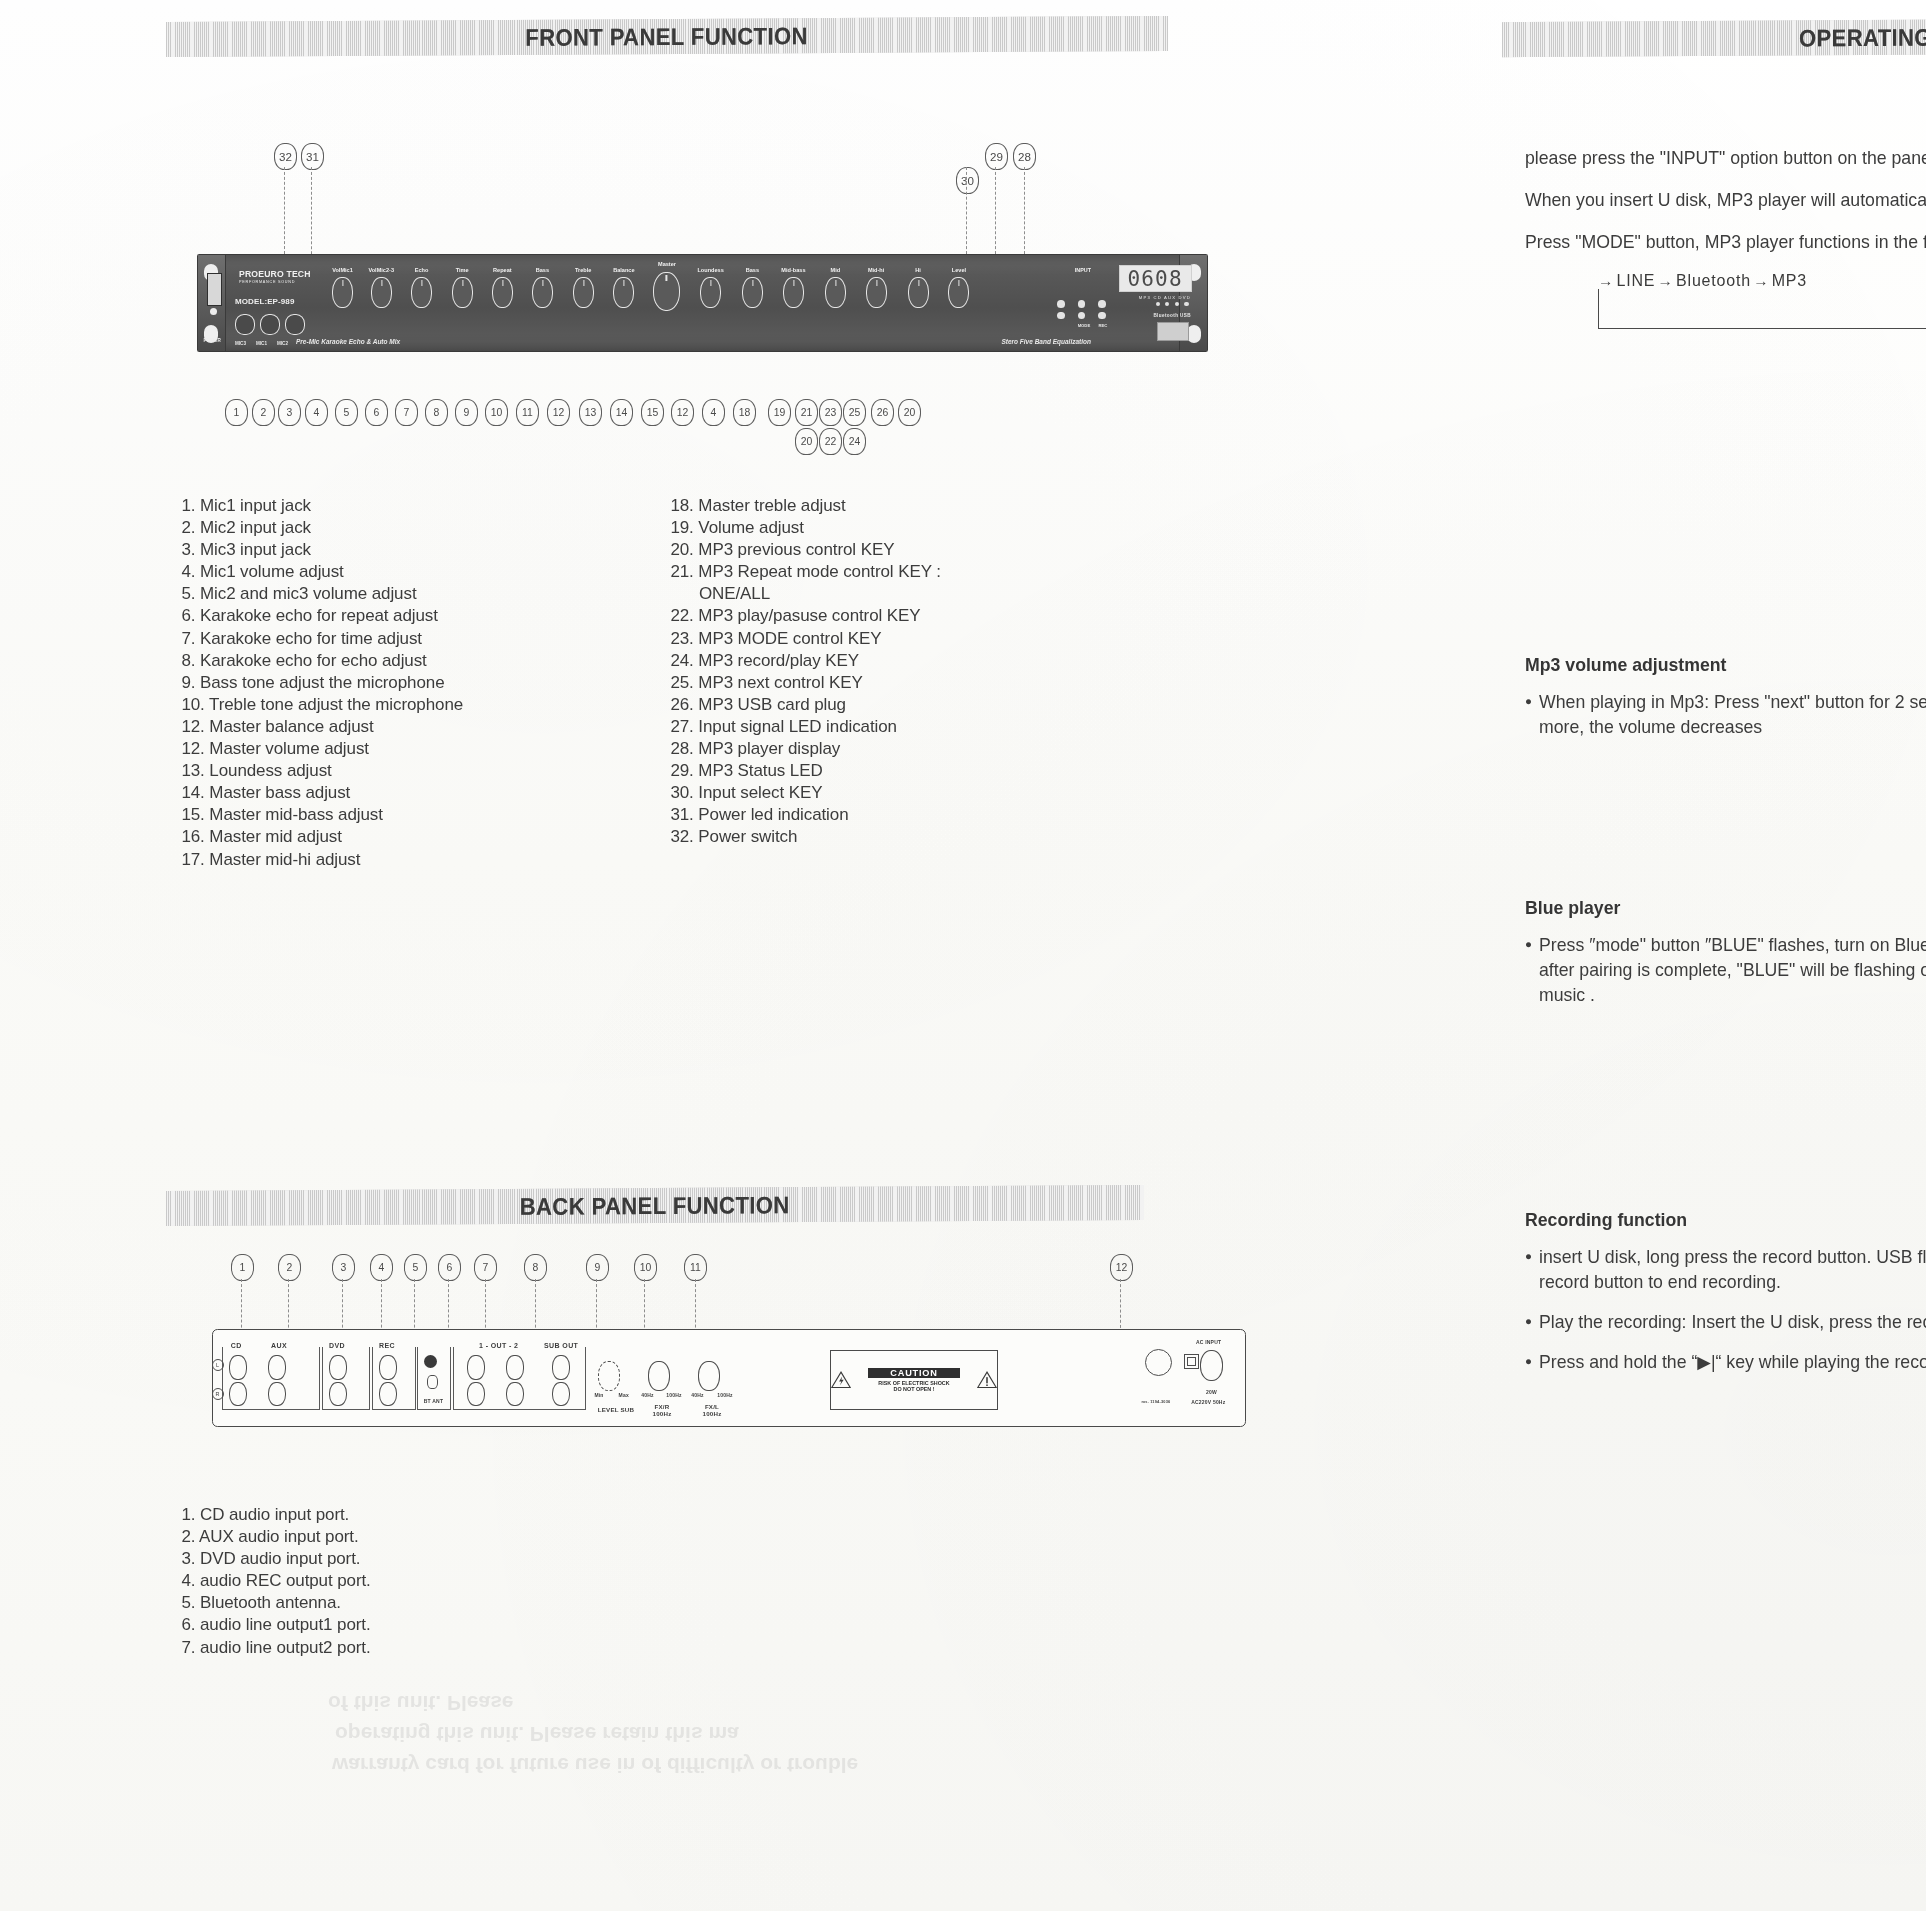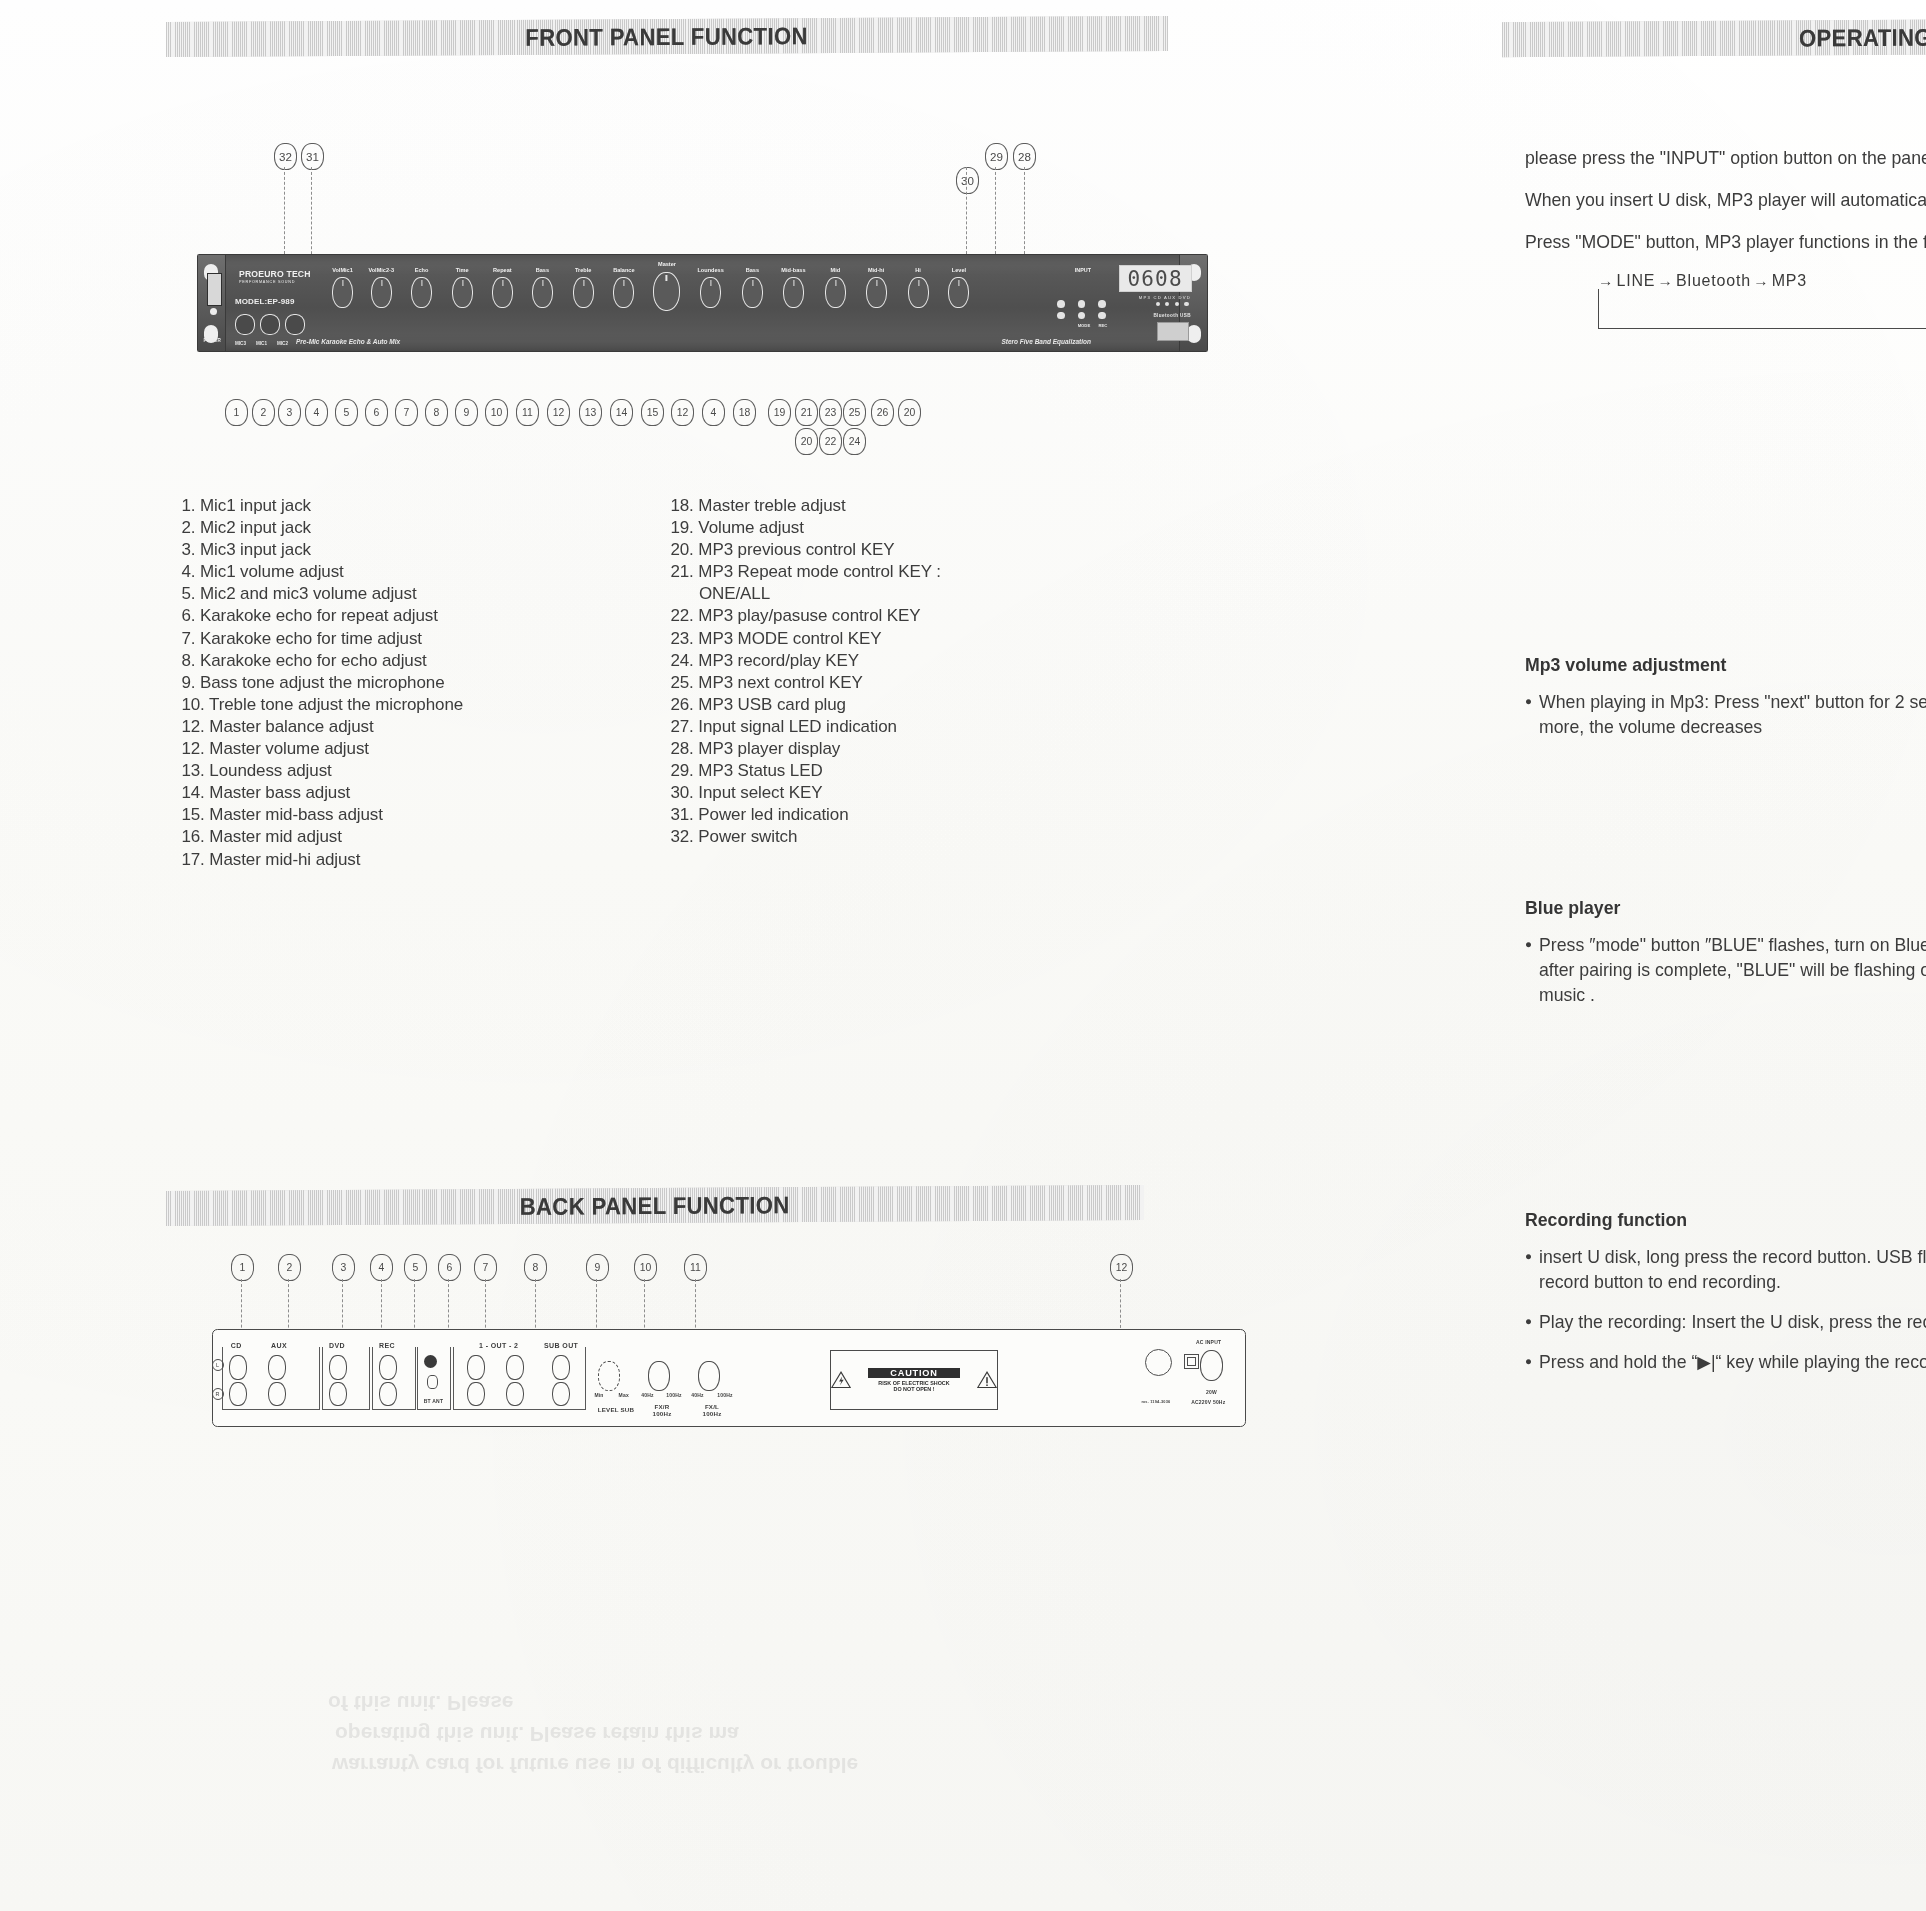--- a/index.html
+++ b/index.html
@@ -519,20 +519,29 @@
       <div class="sq-logo"></div>
       <div class="dbl-sq"></div>
       <div class="ac-socket"></div>
       <div class="blab tiny" style="right:15.4px;top:8.5px;width:42px;">AC INPUT</div>
       <div class="blab tiny" style="right:20px;top:59px;width:27px;">20W</div>
       <div class="blab tiny" style="right:7.7px;top:69px;width:58px;">AC220V 50Hz</div>
       <div class="blab tiny" style="right:64px;top:69px;width:50px;font-size:3.9px;">ms. 1194-3036</div>
     </div>
 
     <div class="list-wrap" style="position:absolute;left:15.4px;top:1504px;width:1040px;">
+      <ul class="num-list" style="width:482px;">
+        <li>1.  CD audio input port.</li>
+        <li>2.  AUX audio input port.</li>
+        <li>3.  DVD audio input port.</li>
+        <li>4.  audio REC output port.</li>
+        <li>5.  Bluetooth antenna.</li>
+        <li>6.  audio line output1 port.</li>
+        <li>7.  audio line output2 port.</li>
+      </ul>
     </div>
 
     <div class="ghost" style="left:162px;top:1691px;">of this unit. Please</div>
     <div class="ghost" style="left:169px;top:1722px;">operating this unit. Please retain this ma</div>
     <div class="ghost" style="left:166px;top:1753px;">warranty card for future use in of difficulty or trouble</div>
   </div>
 
   <div class="col-right">
 
     <div class="banner" style="position:absolute;left:0;top:19px;width:1052px;">

